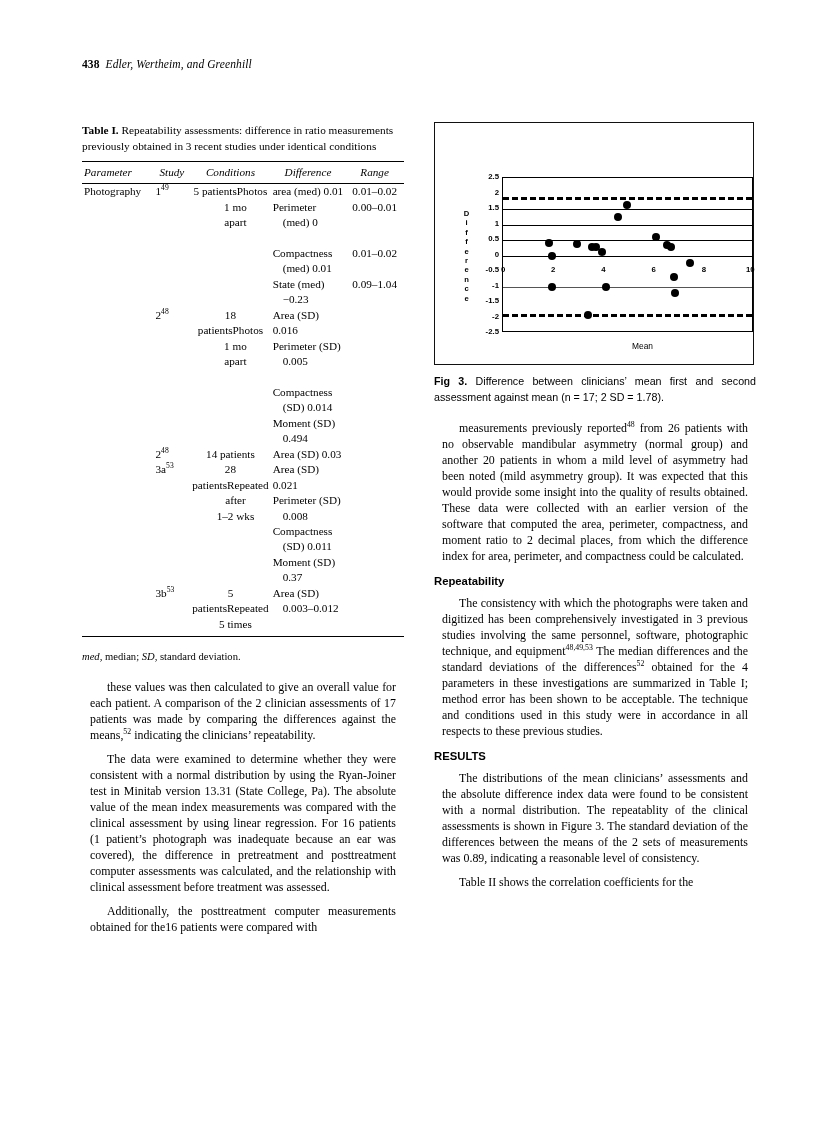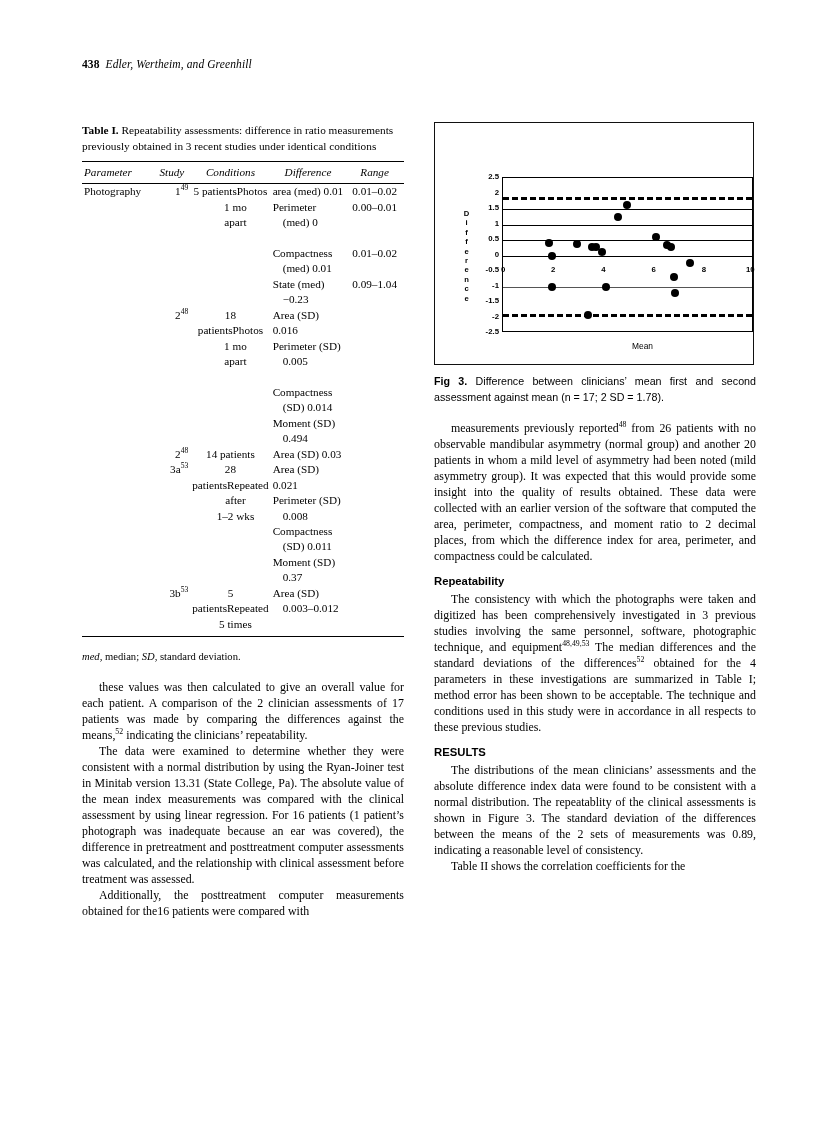--- a/index.html
+++ b/index.html
@@ -84,21 +84,21 @@
   table.data thead th.c-diff  { width: 24%; }
   table.data thead th.c-range { width: 19%; font-style: italic; }
 
   table.data tbody td {
     vertical-align: top;
     padding: 0 2px;
     line-height: 1.38;
     font-size: 11.2px;
   }
   td.c-param { text-align: left; }
-  td.c-study { text-align: right; }
+  td.c-study { text-align: left; }
   td.c-cond  { text-align: center; }
   td.c-diff  { text-align: left; padding-left: 4px; }
   td.c-range { text-align: center; }
   .sup { font-size: 7.6px; vertical-align: super; line-height: 0; }
   .ind1 { display:block; padding-left: 10px; }
   .nbr  { white-space: nowrap; }
   #table-rule-bottom {
     border-top: 1.1px solid #000;
     margin-top: 4px;
   }
@@ -226,21 +226,21 @@
     text-align: justify;
   }
   #fig-caption .fig-label { font-weight: bold; }
 
   
   .body-p {
     font-size: 11.9px;
     line-height: 1.345;
     text-align: justify;
     text-indent: 17px;
-    margin: 0;
+    margin: 8px;
     hyphens: manual;
   }
   .sect-head {
     font-family: "Liberation Sans", sans-serif;
     font-weight: bold;
     font-size: 11.3px;
     margin: 11px 0 4px 0;
   }
   .refsup { font-size: 7.8px; vertical-align: super; line-height: 0; }
 

